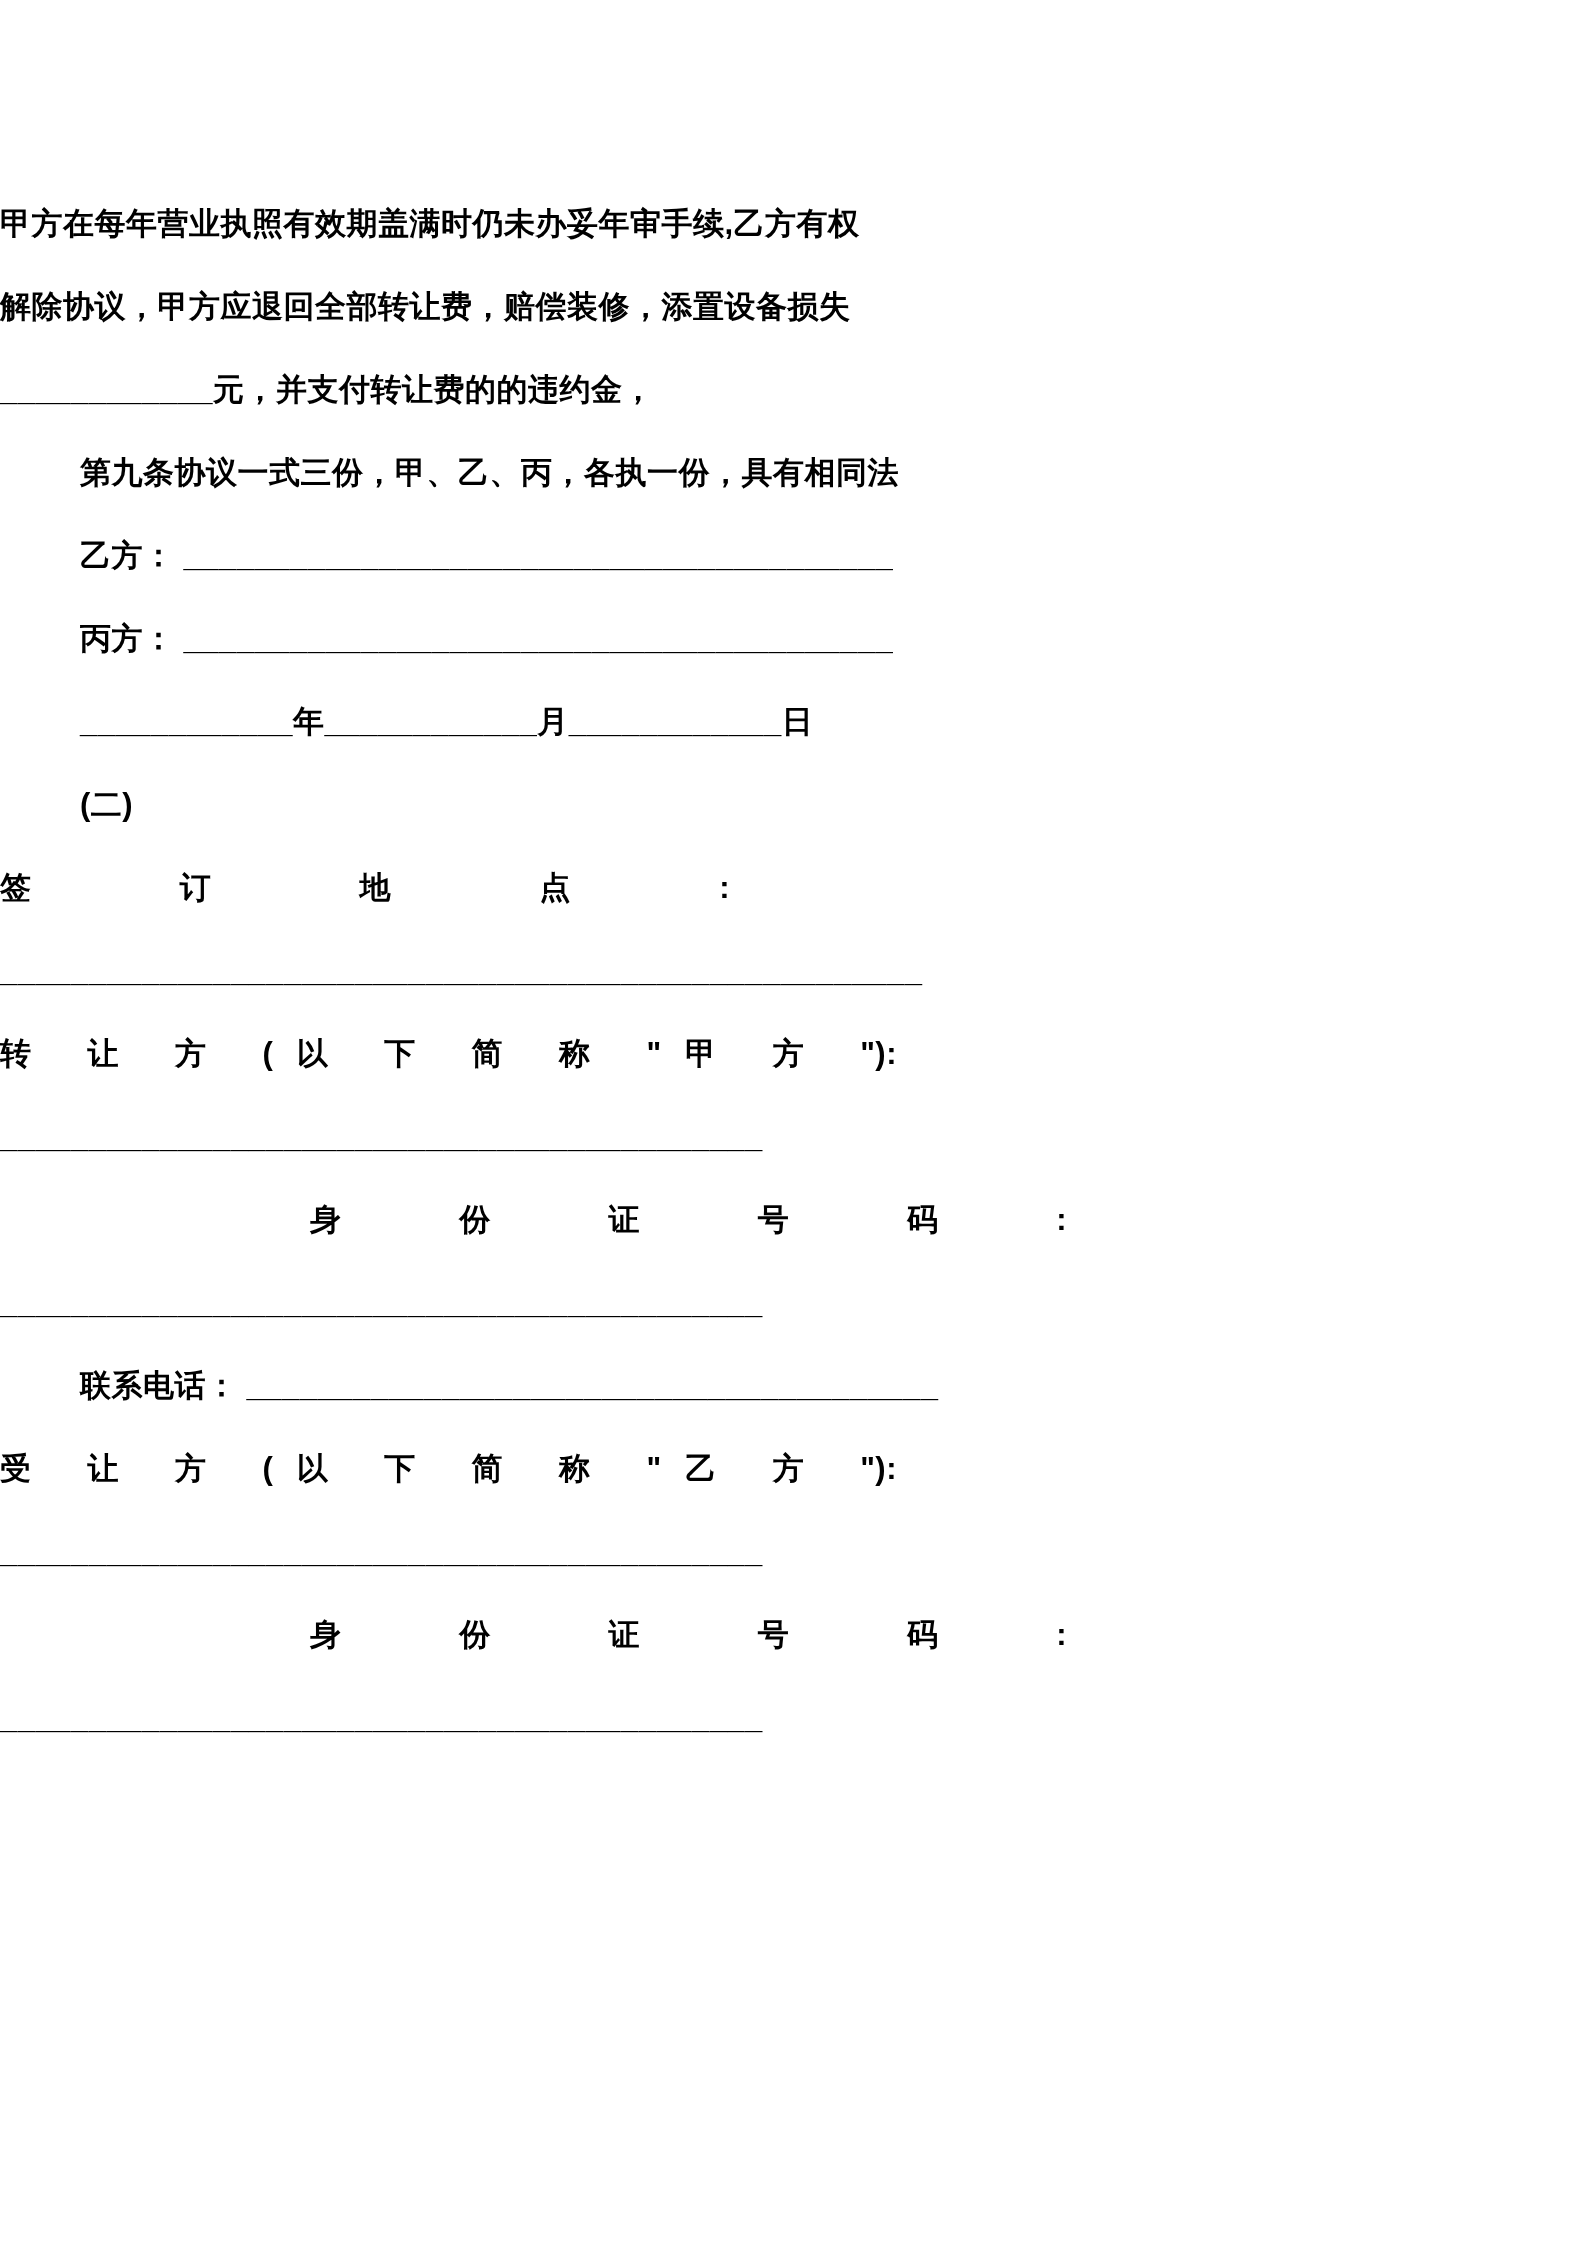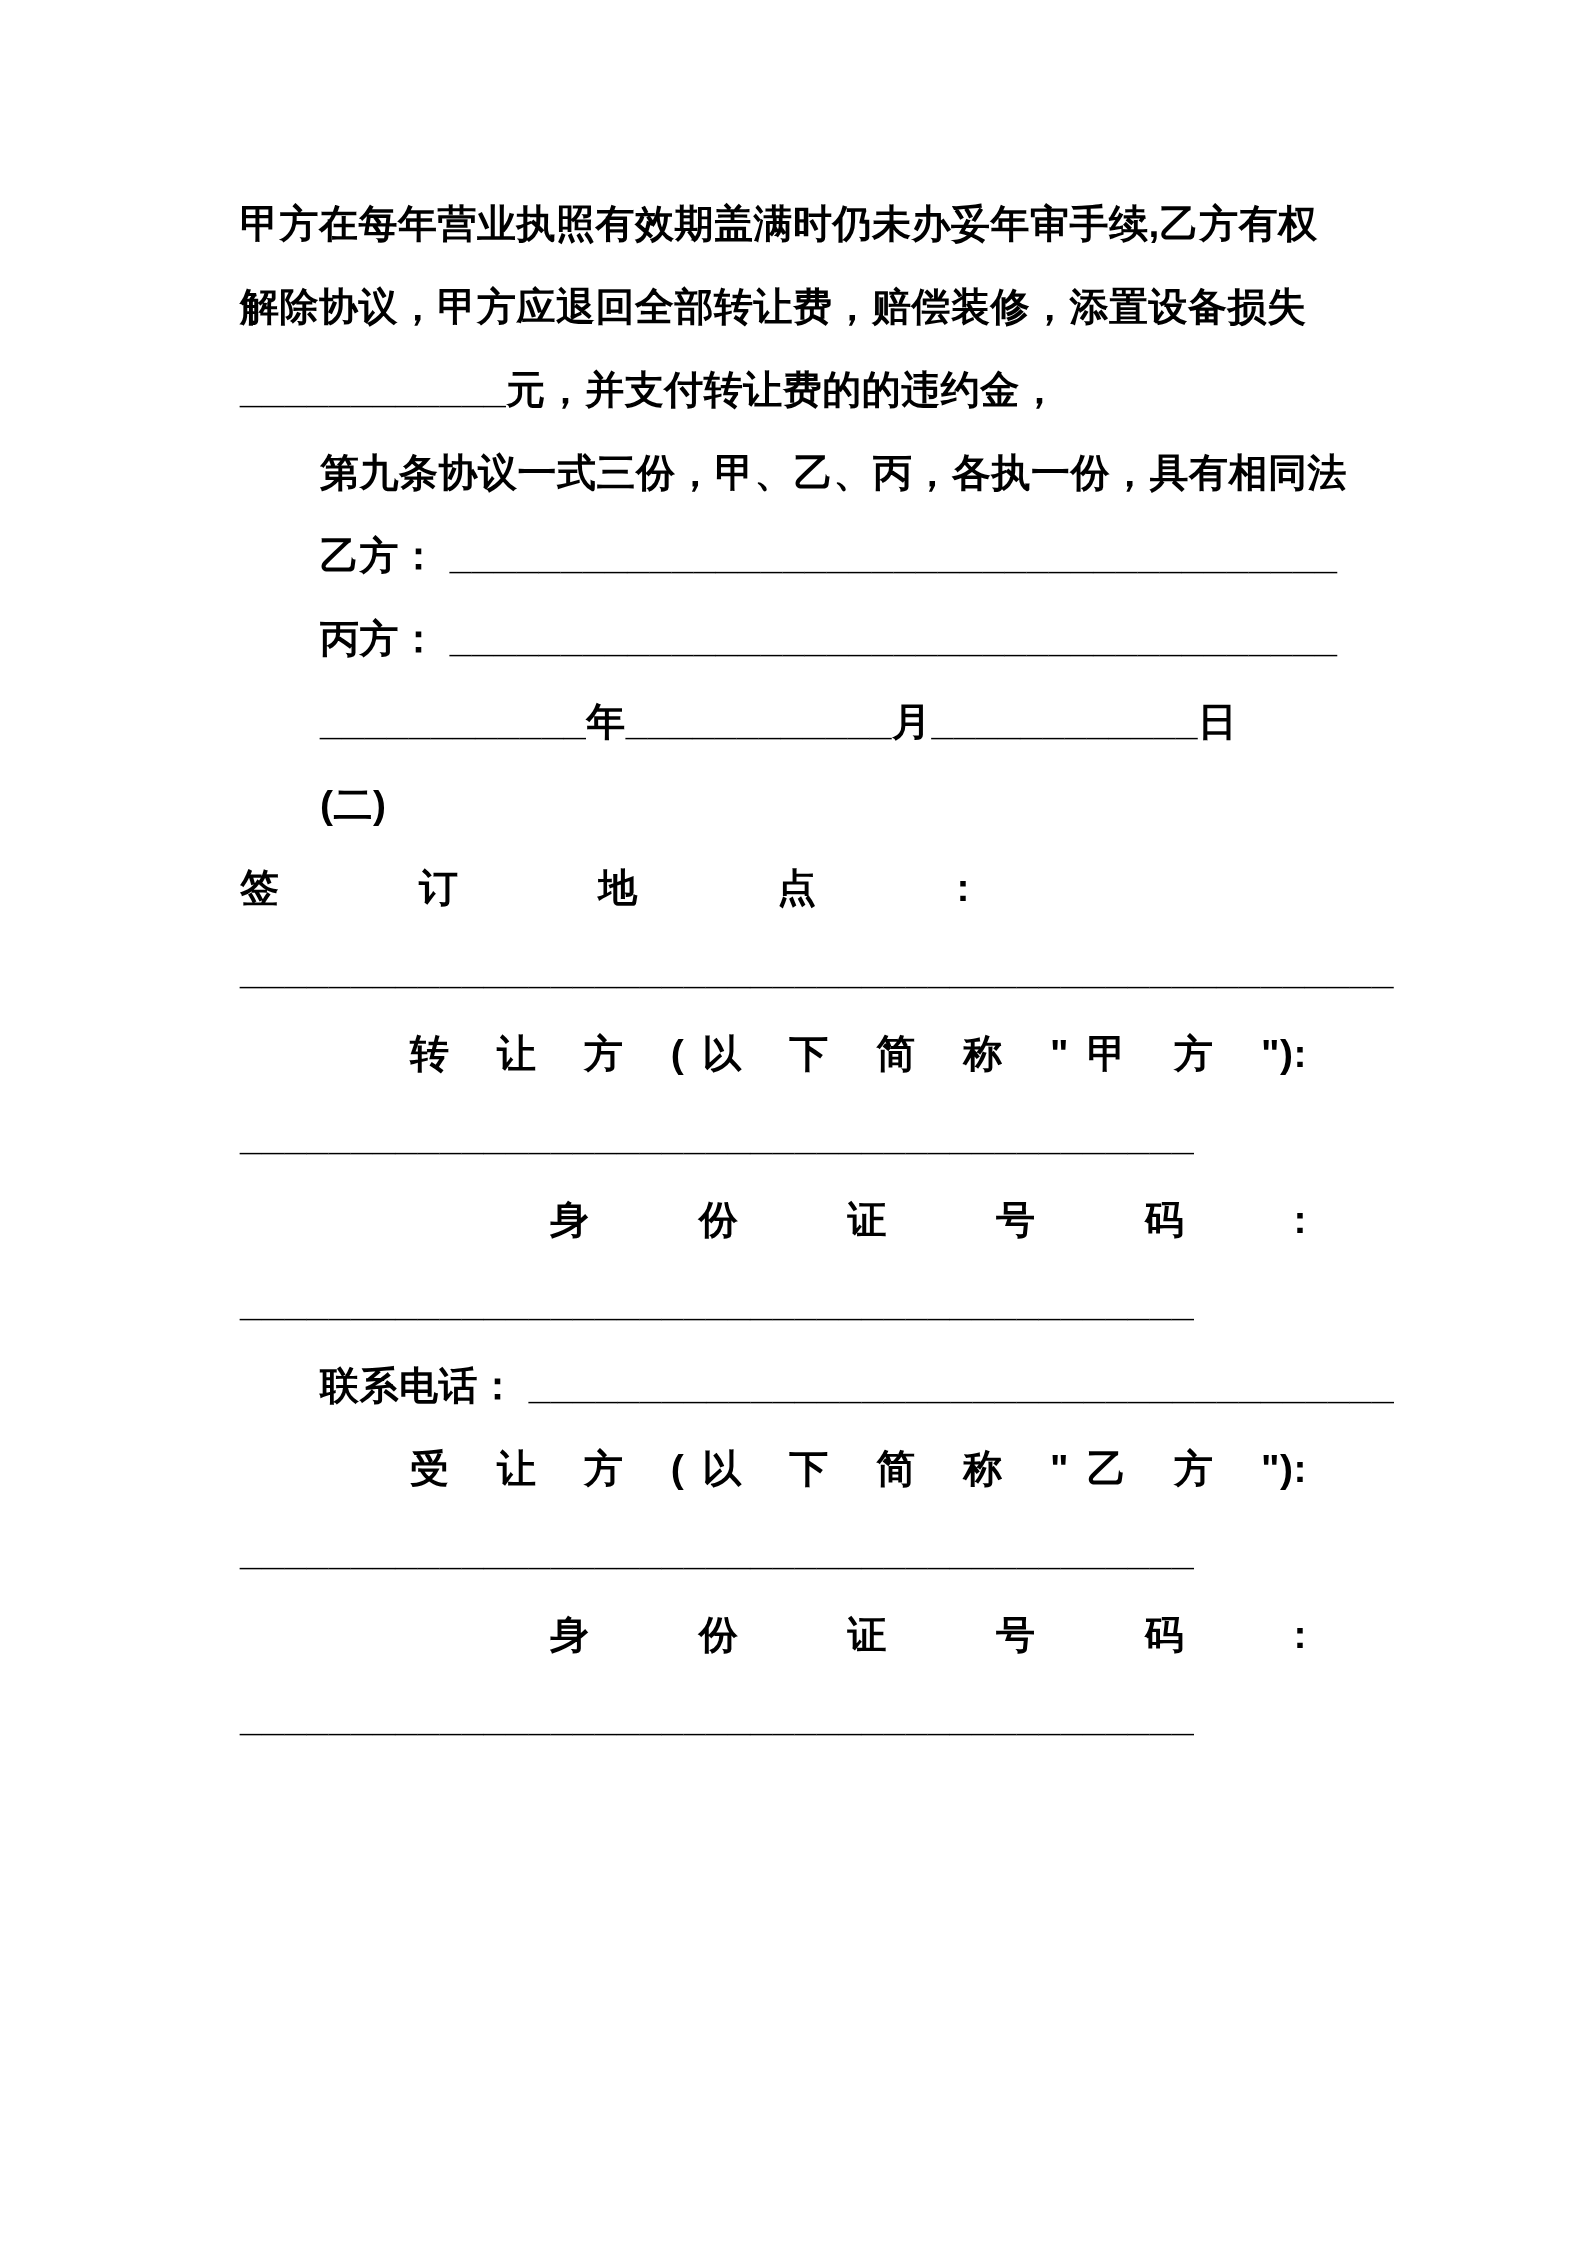--- a/index.html
+++ b/index.html
@@ -7,25 +7,24 @@
     padding: 0;
     background: #ffffff;
   }
   .page {
     position: relative;
     width: 1586px;
     height: 2244px;
     background: #ffffff;
     box-sizing: border-box;
     padding-top: 182px;
-    padding-left: 240px;
     padding-right: 238px;
     font-family: "Liberation Sans", "DejaVu Sans", sans-serif;
     font-weight: 700;
-    font-size: 39px;
+    font-size: 31px;
     color: #000000;
     overflow: hidden;
   }
   .ln {
     height: 83px;
     line-height: 83px;
     white-space: nowrap;
     letter-spacing: 0.5px;
   }
   
@@ -35,21 +34,20 @@
   
   .dist {
     text-align: justify;
     text-align-last: justify;
     white-space: normal;
   }
   .dist-place {
     width: 730px;
   }
   .dist-party {
-    margin-left: 170px;
     width: 897px;
   }
   .dist-id {
     margin-left: 310px;
     width: 757px;
   }
 </style>
 </head>
 <body>
 

